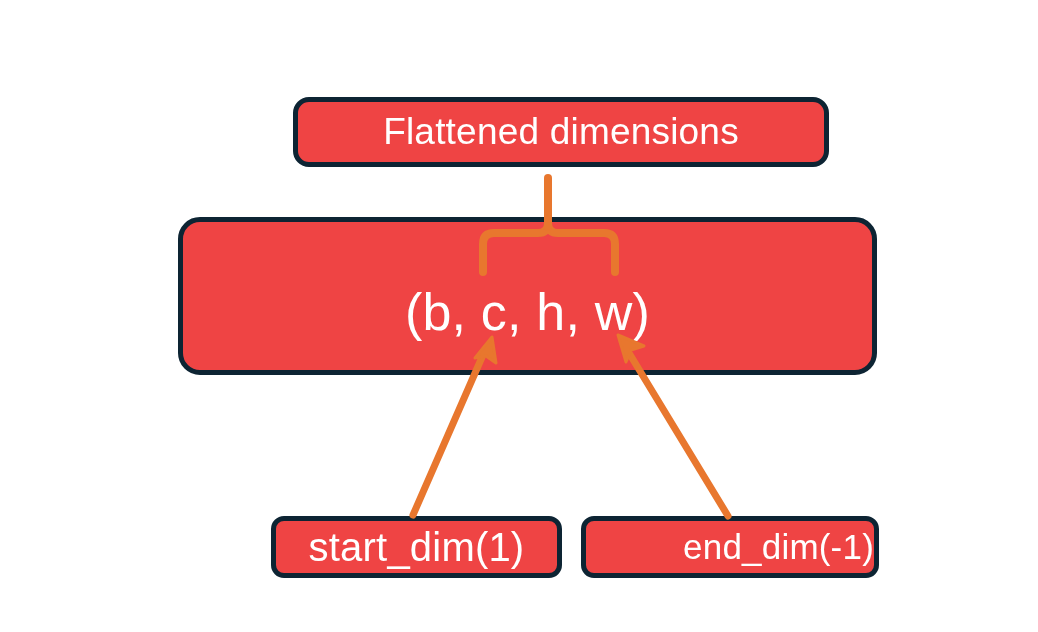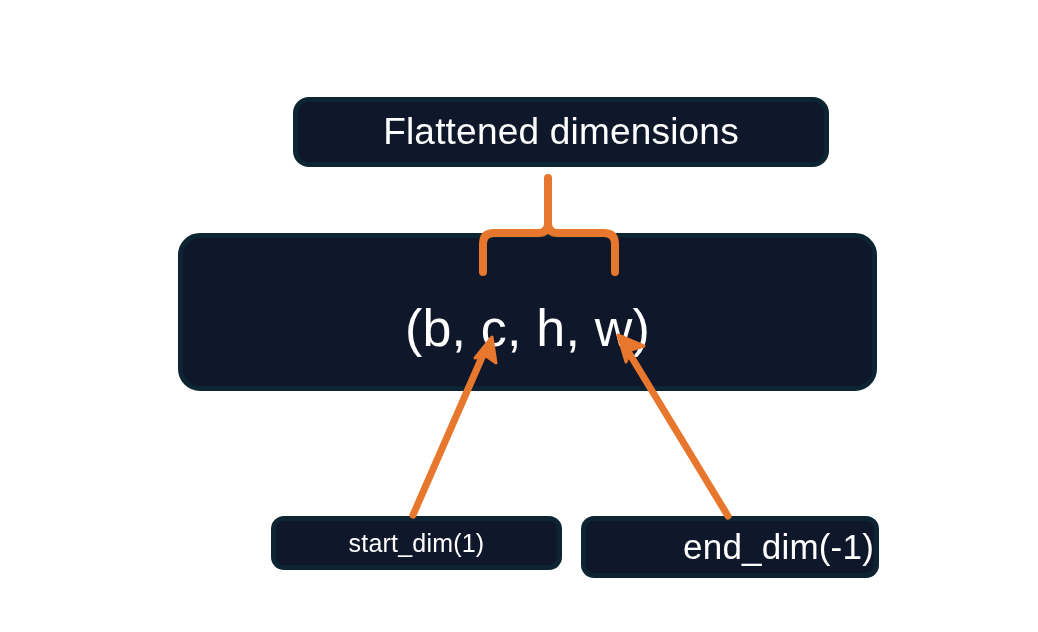--- a/index.html
+++ b/index.html
@@ -13,21 +13,21 @@
   #canvas {
     position: relative;
     width: 1038px;
     height: 632px;
     background: #ffffff;
     overflow: hidden;
   }
   .node {
     position: absolute;
     box-sizing: border-box;
-    background: #0f172a;
+    background: #ef4444;
     border: 5px solid #0d2433;
     border-radius: 14px;
     display: flex;
     align-items: center;
     justify-content: center;
     color: #ffffff;
     font-family: "Liberation Sans", sans-serif;
     font-weight: 400;
     letter-spacing: 0.2px;
     white-space: nowrap;
@@ -43,29 +43,28 @@
   }
   #node-shape {
     left: 178px;
     top: 217px;
     width: 699px;
     height: 158px;
     border-radius: 22px;
     font-size: 52px;
     align-items: flex-start;
     padding-top: 60px;
-    margin-top: 16px;
   }
   #node-start-dim {
     left: 271px;
     top: 516px;
     width: 291px;
-    height: 54px;
+    height: 62px;
     border-radius: 13px;
-    font-size: 25px;
+    font-size: 40px;
   }
   #node-end-dim {
     left: 581px;
     top: 516px;
     width: 298px;
     height: 62px;
     border-radius: 13px;
     font-size: 35px;
     justify-content: flex-end;
   }

